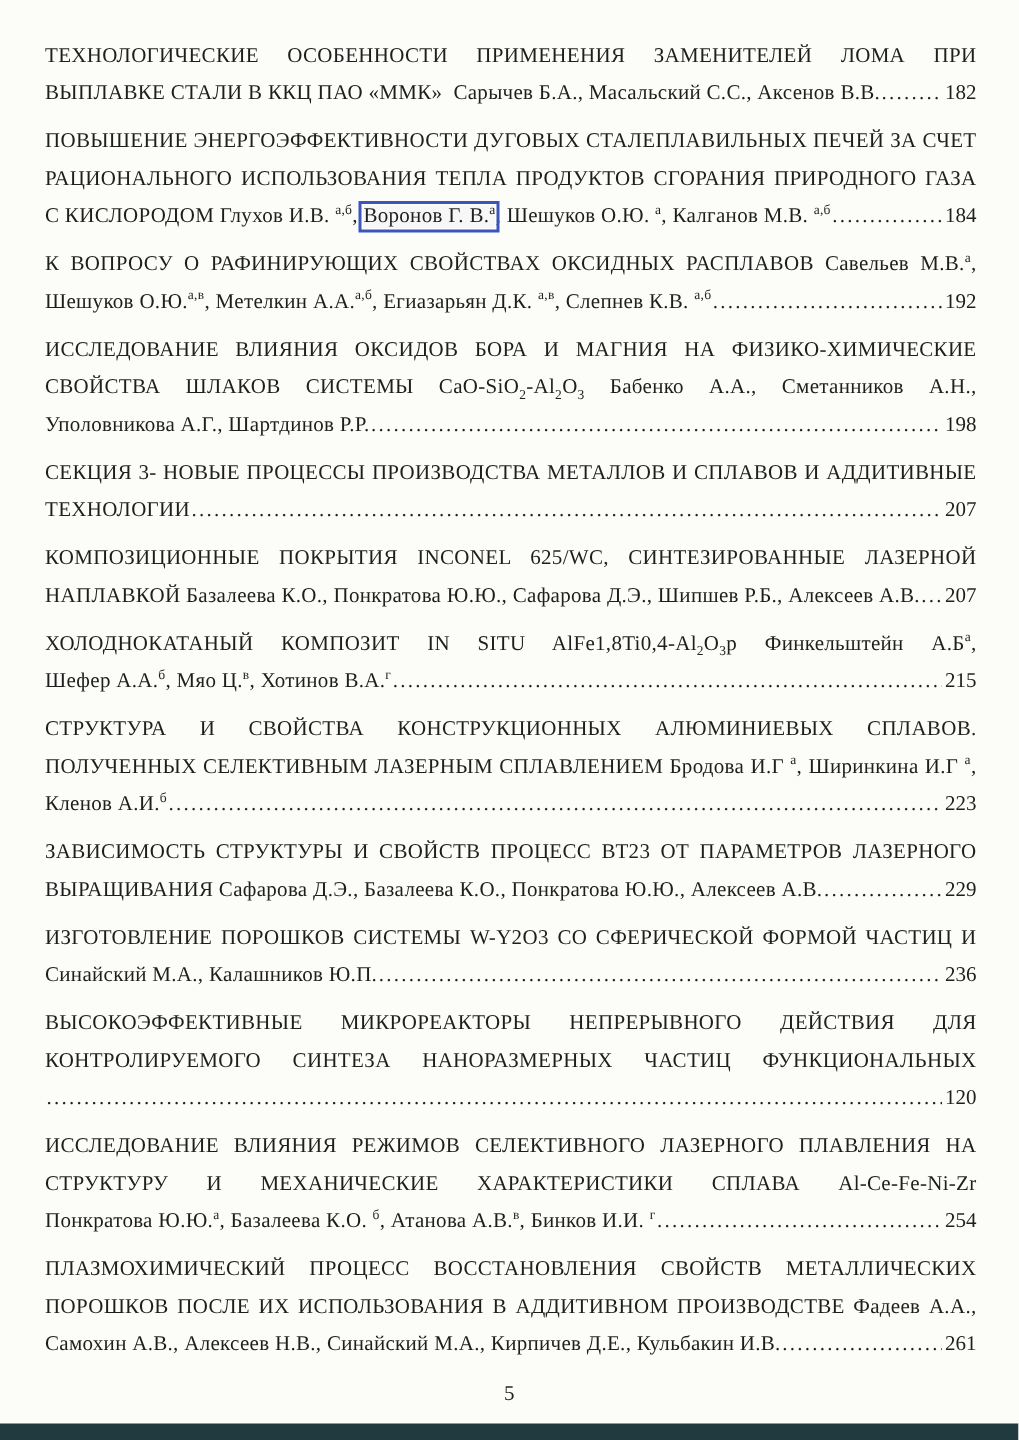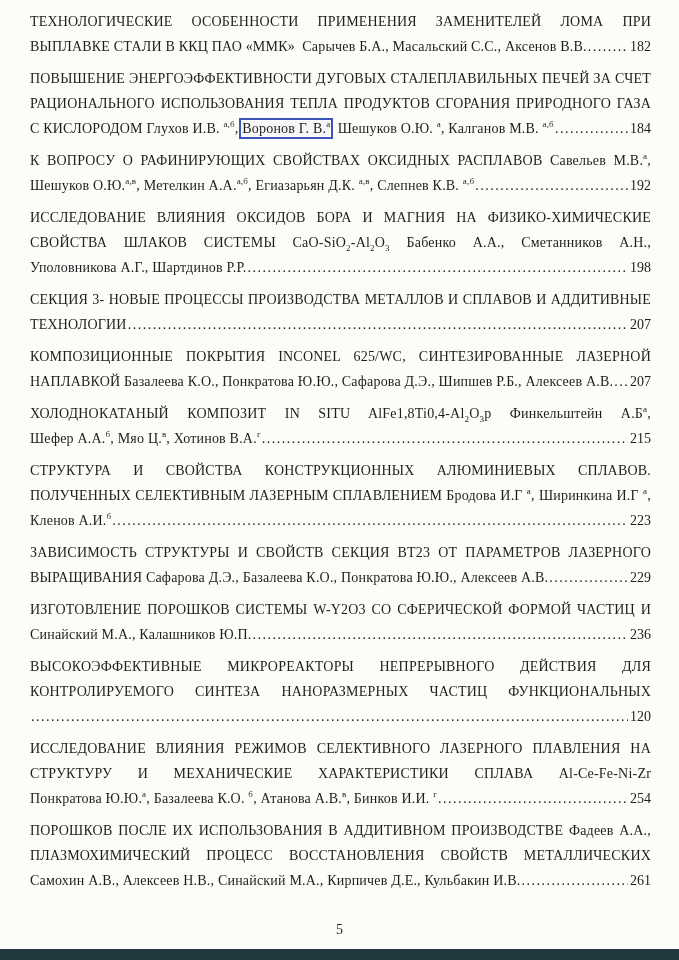--- a/index.html
+++ b/index.html
@@ -6,21 +6,21 @@
   html,body { width:679px; height:960px; }
   body {
     position:relative;
     background:#fcfcf9;
     color:#1e1e1e;
     font-family:"Liberation Serif","DejaVu Serif",serif;
     overflow:hidden;
   }
   .page {
     position:absolute; inset:0;
-    padding:9px 28px 0 30px;
+    padding:25px 28px 0 30px;
   }
   .entry { margin-bottom:7px; }
   .line {
     font-size:14px;
     line-height:25px;
     letter-spacing:0.2px;
     text-align:justify;
     text-align-last:justify;
     overflow:hidden;
   }
@@ -135,21 +135,21 @@
     <div class="line">СТРУКТУРА И СВОЙСТВА КОНСТРУКЦИОННЫХ АЛЮМИНИЕВЫХ СПЛАВОВ.</div>
     <div class="line">ПОЛУЧЕННЫХ СЕЛЕКТИВНЫМ ЛАЗЕРНЫМ СПЛАВЛЕНИЕМ Бродова И.Г <sup>а</sup>, Ширинкина И.Г <sup>а</sup>,</div>
     <div class="lastline">
       <span class="txt">Кленов А.И.<sup>б</sup> </span>
       <span class="dots">........................................................................................................................................................................................................</span>
       <span class="pg">223</span>
     </div>
   </div>
 
   <div class="entry">
-    <div class="line">ЗАВИСИМОСТЬ СТРУКТУРЫ И СВОЙСТВ СЕКЦИЯ ВТ23 ОТ ПАРАМЕТРОВ ЛАЗЕРНОГО</div>
+    <div class="line">ЗАВИСИМОСТЬ СТРУКТУРЫ И СВОЙСТВ ПРОЦЕСС ВТ23 ОТ ПАРАМЕТРОВ ЛАЗЕРНОГО</div>
     <div class="lastline">
       <span class="txt">ВЫРАЩИВАНИЯ Сафарова Д.Э., Базалеева К.О., Понкратова Ю.Ю., Алексеев А.В. </span>
       <span class="dots">........................................................................................................................................................................................................</span>
       <span class="pg">229</span>
     </div>
   </div>
 
   <div class="entry">
     <div class="line">ИЗГОТОВЛЕНИЕ ПОРОШКОВ СИСТЕМЫ W-Y2O3 СО СФЕРИЧЕСКОЙ ФОРМОЙ ЧАСТИЦ И</div>
     <div class="lastline">
@@ -172,22 +172,22 @@
     <div class="line">ИССЛЕДОВАНИЕ ВЛИЯНИЯ РЕЖИМОВ СЕЛЕКТИВНОГО ЛАЗЕРНОГО ПЛАВЛЕНИЯ НА</div>
     <div class="line">СТРУКТУРУ И МЕХАНИЧЕСКИЕ ХАРАКТЕРИСТИКИ СПЛАВА Al-Ce-Fe-Ni-Zr</div>
     <div class="lastline">
       <span class="txt">Понкратова Ю.Ю.<sup>а</sup>, Базалеева К.О. <sup>б</sup>, Атанова А.В.<sup>в</sup>, Бинков И.И. <sup>г</sup> </span>
       <span class="dots">........................................................................................................................................................................................................</span>
       <span class="pg">254</span>
     </div>
   </div>
 
   <div class="entry">
+    <div class="line">ПЛАЗМОХИМИЧЕСКИЙ ПРОЦЕСС ВОССТАНОВЛЕНИЯ СВОЙСТВ МЕТАЛЛИЧЕСКИХ</div>
     <div class="line">ПОРОШКОВ ПОСЛЕ ИХ ИСПОЛЬЗОВАНИЯ В АДДИТИВНОМ ПРОИЗВОДСТВЕ Фадеев А.А.,</div>
-    <div class="line">ПЛАЗМОХИМИЧЕСКИЙ ПРОЦЕСС ВОССТАНОВЛЕНИЯ СВОЙСТВ МЕТАЛЛИЧЕСКИХ</div>
     <div class="lastline">
       <span class="txt">Самохин А.В., Алексеев Н.В., Синайский М.А., Кирпичев Д.Е., Кульбакин И.В.</span>
       <span class="dots">........................................................................................................................................................................................................</span>
       <span class="pg">261</span>
     </div>
   </div>
 
 </div>
 
 <div class="footer">5</div>

